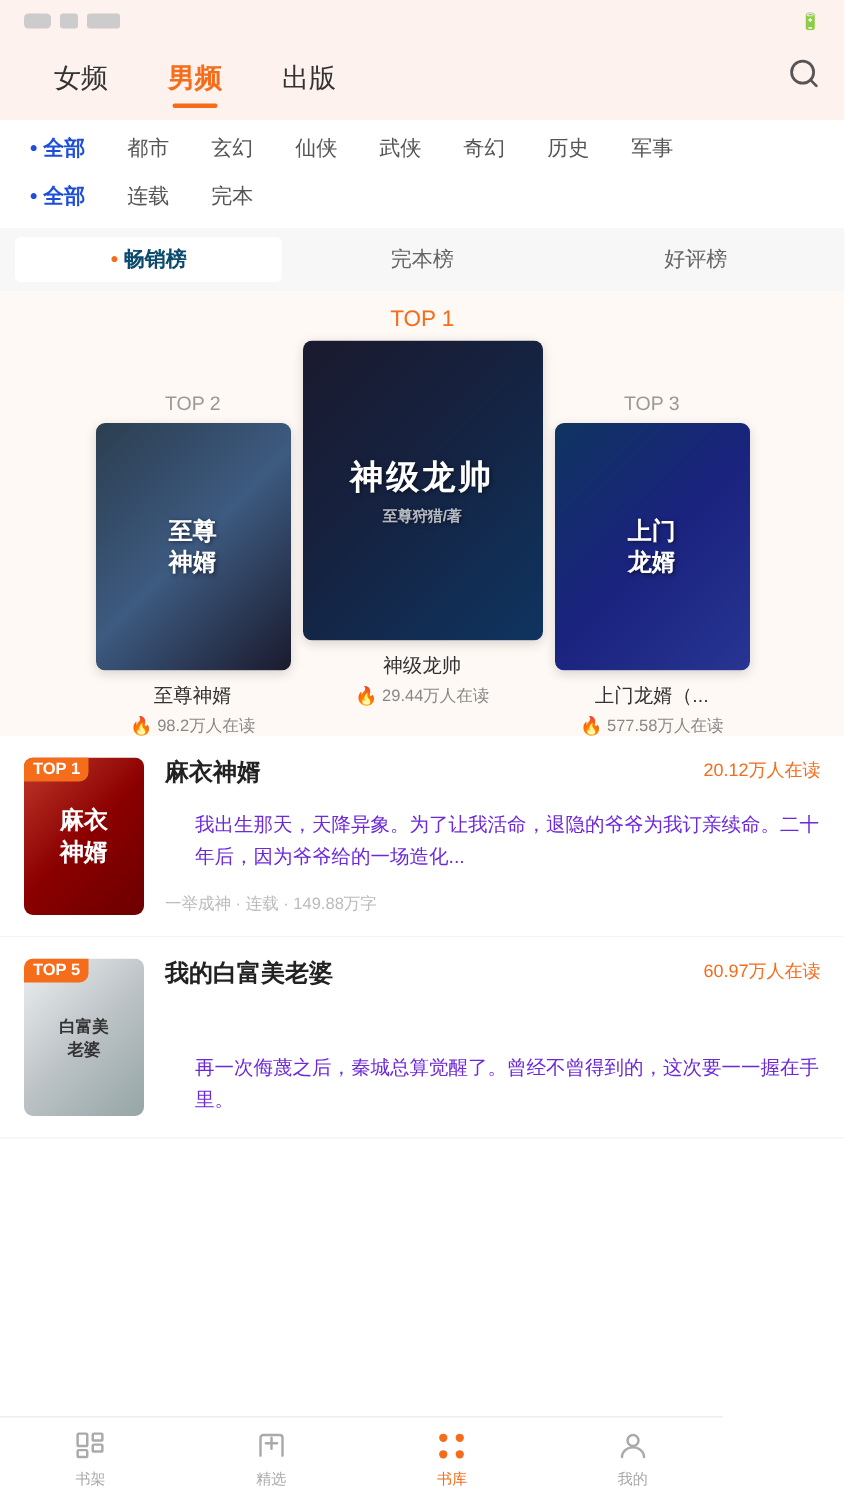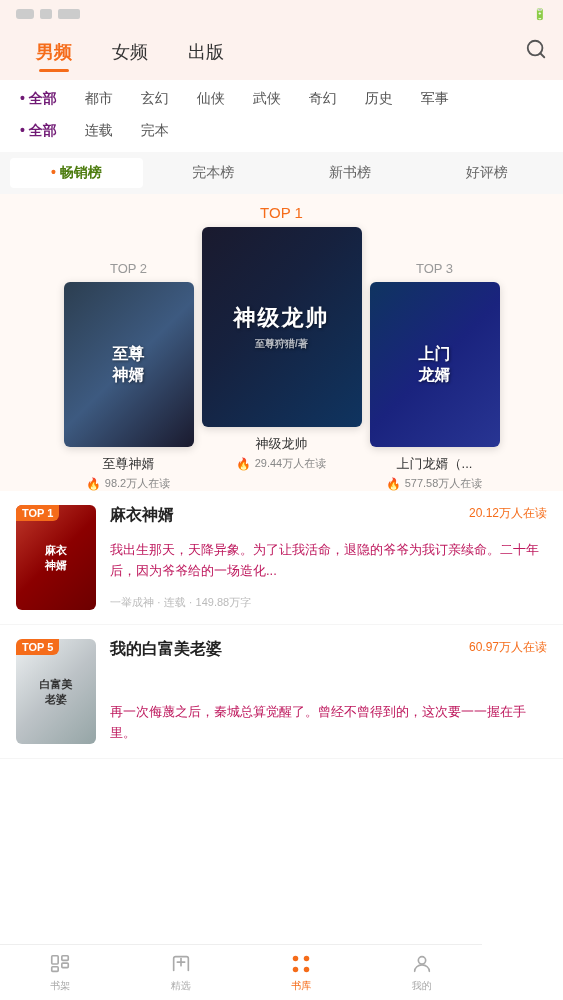--- a/index.html
+++ b/index.html
@@ -85,21 +85,21 @@
     }
     .cat-row::-webkit-scrollbar { display: none; }
     .cat-item {
       font-size: 14px;
       color: #555;
       white-space: nowrap;
       cursor: pointer;
       padding: 2px 4px;
     }
     .cat-item.active {
-      color: #701a75;
+      color: #1d4ed8;
       font-weight: bold;
     }
     .cat-item.active::before {
       content: '• ';
     }
 
     
     .rank-tabs {
       display: flex;
       background: #f7f7f7;
@@ -110,21 +110,21 @@
       flex: 1;
       text-align: center;
       font-size: 14px;
       color: #666;
       padding: 6px 0;
       cursor: pointer;
       border-radius: 4px;
     }
     .rank-tab.active {
       background: #fff;
-      color: #4d7c0f;
+      color: #0c4a6e;
       font-weight: bold;
       position: relative;
     }
     .rank-tab.active::before {
       content: '• ';
       color: #f56c1a;
     }
 
     
     .podium-section {
@@ -271,27 +271,28 @@
       font-weight: bold;
       color: #222;
     }
     .list-readers {
       font-size: 12px;
       color: #f56c1a;
       white-space: nowrap;
     }
     .list-desc {
       font-size: 13px;
-      color: #be185d;
+      color: #6d28d9;
       line-height: 1.6;
       margin-top: 6px;
       display: -webkit-box;
       -webkit-line-clamp: 3;
       -webkit-box-orient: vertical;
       overflow: hidden;
+      margin-left: 20px;
     }
     .list-meta {
       font-size: 11px;
       color: #bbb;
       margin-top: 6px;
     }
 
     
     .bottom-nav {
       position: fixed;
@@ -338,22 +339,22 @@
 <div class="status-bar">
   <div class="status-left">
     <div class="status-dot"></div>
     <div class="status-dot" style="width:12px;height:10px;background:#ccc;border-radius:2px;"></div>
     <div class="status-dot" style="width:22px;height:10px;background:#ccc;border-radius:2px;"></div>
   </div>
   <div class="status-right">🔋</div>
 </div>
 
 <div class="top-nav">
+  <div class="nav-tab">女频</div>
   <div class="nav-tab active">男频</div>
-  <div class="nav-tab">女频</div>
   <div class="nav-tab">出版</div>
   <div class="nav-search">
     <svg width="22" height="22" viewBox="0 0 24 24" fill="none" stroke="#555" stroke-width="2" stroke-linecap="round" stroke-linejoin="round">
       <circle cx="11" cy="11" r="8"></circle>
         <line x1="21" y1="21" x2="16.65" y2="16.65"></line>
     </svg>
   </div>
 </div>
 
 <div class="cat-row">
@@ -369,21 +370,20 @@
 
 <div class="cat-row" style="padding-top:2px;padding-bottom:10px;">
   <div class="cat-item active">全部</div>
   <div class="cat-item">连载</div>
   <div class="cat-item">完本</div>
 </div>
 
 <div class="rank-tabs">
   <div class="rank-tab active">畅销榜</div>
   <div class="rank-tab">完本榜</div>
-  <div class="rank-tab">新书榜</div>
   <div class="rank-tab">好评榜</div>
 </div>
 
 <div class="podium-section">
   <div class="podium">
 
     <div class="podium-item second">
       <div class="top-label">TOP 2</div>
       <div class="book-cover">
         <div class="cover-img cover-top2">
@@ -429,21 +429,21 @@
     </div>
 
   </div>
 </div>
 
 <div class="list-section">
 
   <div class="list-item">
     <div class="list-cover">
       <div class="list-cover-img cover-top4">
-        <span style="font-size:11px;text-align:center;padding:6px;">麻衣<br>神婿</span>
+        <span style="font-size:16px;text-align:center;padding:6px;">麻衣<br>神婿</span>
       </div>
       <div class="rank-badge">TOP 1</div>
     </div>
     <div class="list-info">
       <div class="list-top">
         <span class="list-title">麻衣神婿</span>
         <span class="list-readers">20.12万人在读</span>
       </div>
       <div class="list-desc">我出生那天，天降异象。为了让我活命，退隐的爷爷为我订亲续命。二十年后，因为爷爷给的一场造化...</div>
       <div class="list-meta">

